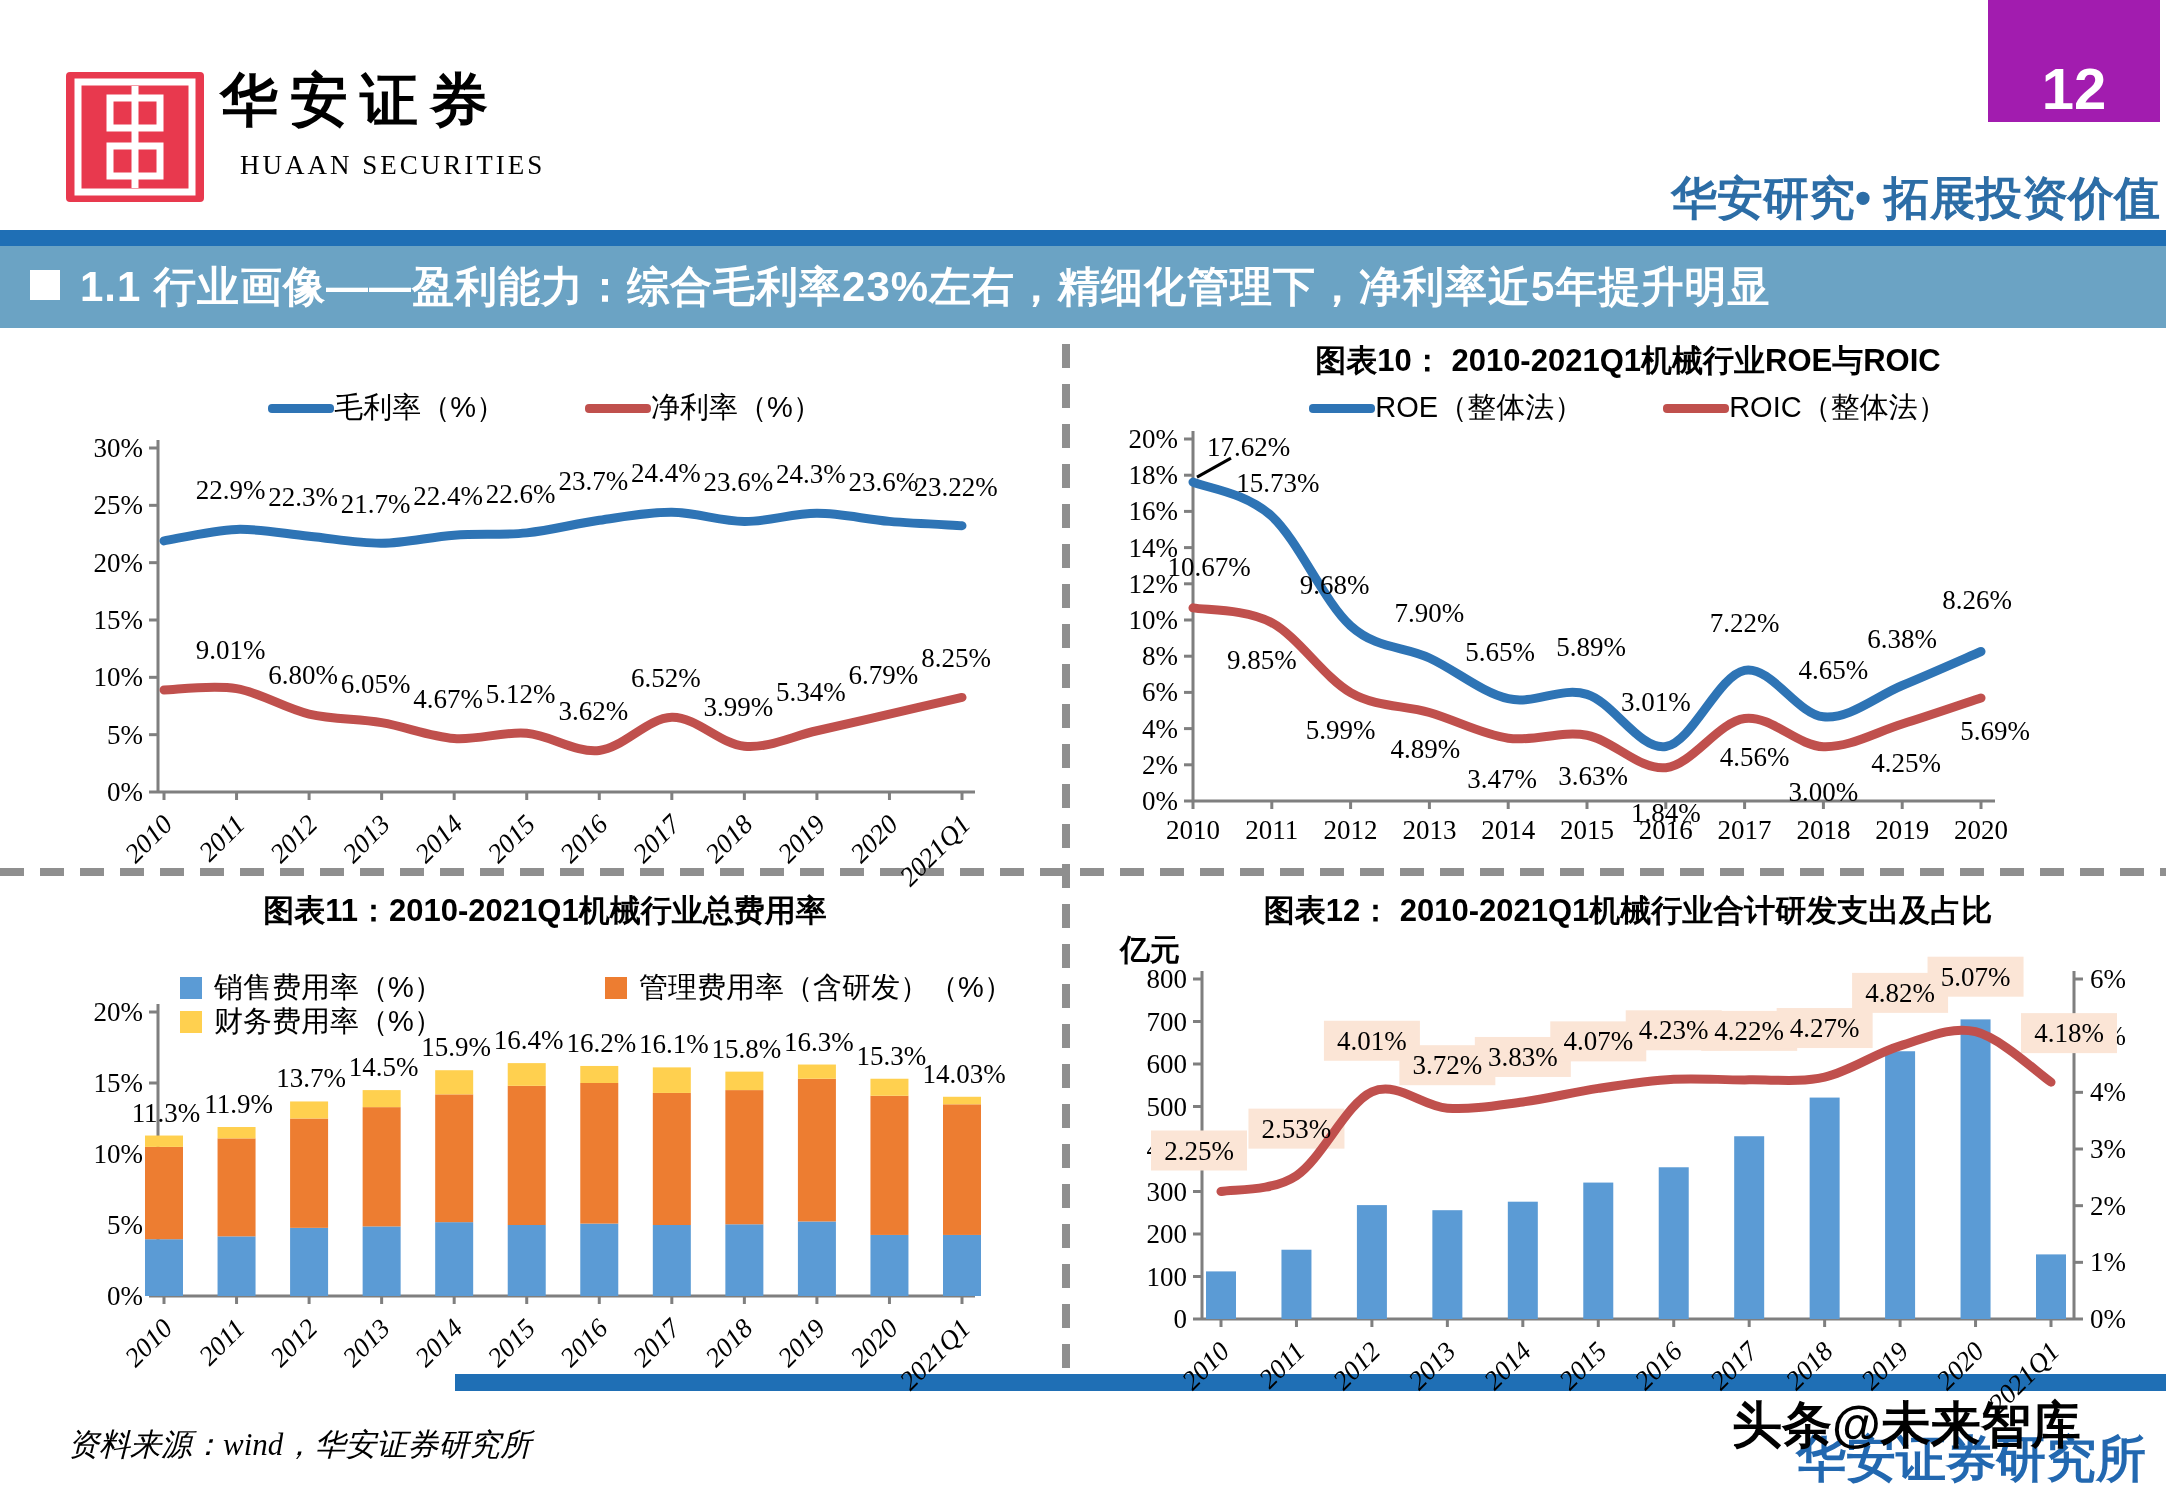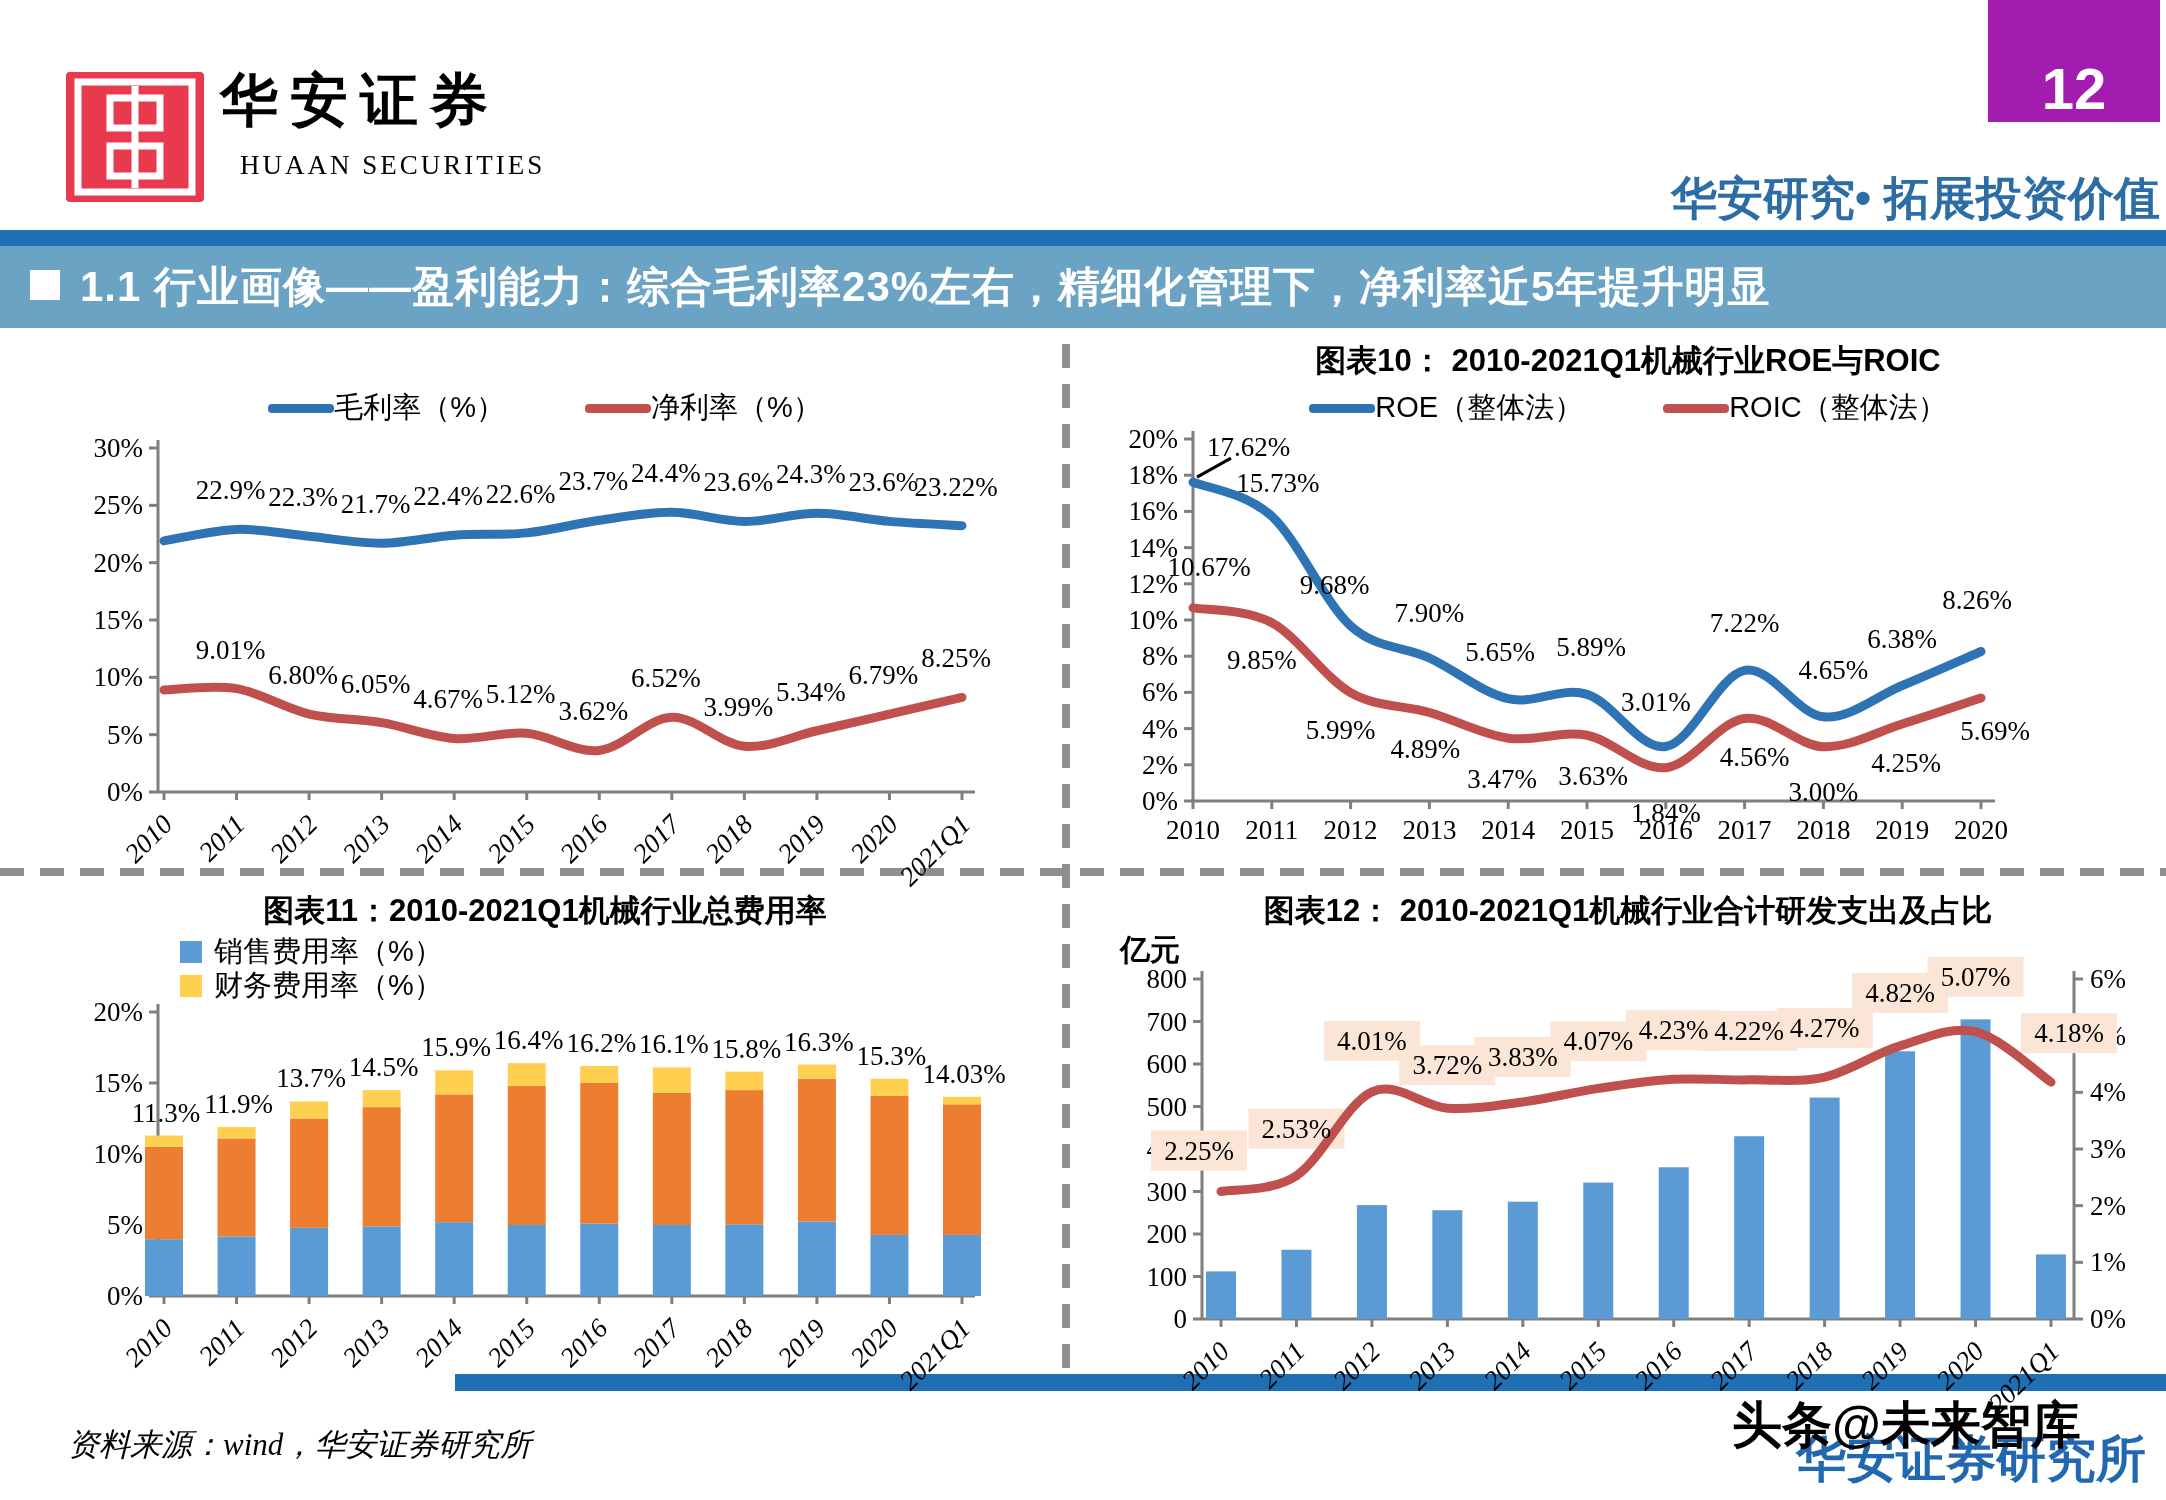--- a/index.html
+++ b/index.html
@@ -37,21 +37,21 @@
                font-size:31px;font-weight:bold;white-space:nowrap;}
   .legend-row{position:absolute;left:0;width:100%;display:flex;justify-content:center;
               align-items:center;gap:80px;}
   .leg-item{display:flex;align-items:center;font-size:29px;white-space:nowrap;}
   .sw-line{width:66px;height:9px;border-radius:4px;}
   .sw-sq{width:22px;height:22px;}
   .sw-bar{width:66px;height:26px;}
   #q1 .legend-row{top:52px;}
   #q2 .legend-row{top:52px;}
   #q4 .legend-row{top:44px;}
-  .leg-abs{position:absolute;display:flex;align-items:center;gap:12px;font-size:29px;white-space:nowrap;}
+  .leg-abs{position:absolute;display:flex;align-items:center;gap:12px;font-size:29px;white-space:nowrap;margin-top:36px;}
   #unit-left{left:30px;top:44px;font-size:30px;font-weight:bold;}
   svg.chart{position:absolute;overflow:visible;}
   #svg9 {left:0;top:100px;width:1010px;height:445px;}
   #svg10{left:0;top:95px;width:1076px;height:465px;}
   #svg11{left:0;top:110px;width:1010px;height:395px;}
   #svg12{left:0;top:78px;width:1076px;height:470px;}
 
   
   #foot-bar{left:455px;top:1374px;width:1711px;height:17px;background:#1F6FB5;}
   #source{left:68px;top:1408px;font-size:31px;font-style:italic;
@@ -249,20 +249,24 @@
       <line x1="107" y1="46.077999999999975" x2="141" y2="27.077999999999975" stroke="#000" stroke-width="3"></line>
       <text x="117" y="25.077999999999975" text-anchor="start" font-size="27" fill="#000" font-family="&quot;Liberation Serif&quot;,serif">17.62%</text>
     </svg>
 </div>
 
 <div id="q3" class="abs">
   <div class="chart-title">图表11：2010-2021Q1机械行业总费用率</div>
   <div class="leg-abs" style="left:140px;top:46px">
     <div class="sw-sq" style="background:#5B9BD5"></div>
     <span>销售费用率（%）</span>
+  </div>
+  <div class="leg-abs" style="left:565px;top:46px">
+    <div class="sw-sq" style="background:#ED7D31"></div>
+    <span>管理费用率（含研发）（%）</span>
   </div>
   <div class="leg-abs" style="left:140px;top:80px">
     <div class="sw-sq" style="background:#FFD04F"></div>
     <span>财务费用率（%）</span>
   </div>
   <svg id="svg11" class="chart" viewBox="0 0 1010 395">
       <line x1="118" y1="8" x2="118" y2="300" stroke="#7F7F7F" stroke-width="3"></line>
       <line x1="118" y1="300" x2="935" y2="300" stroke="#7F7F7F" stroke-width="3"></line>
       <line x1="109" y1="300" x2="118" y2="300" stroke="#7F7F7F" stroke-width="3"></line>
       <text x="103" y="309" text-anchor="end" font-size="27" fill="#000" font-family="&quot;Liberation Serif&quot;,serif">0%</text>

